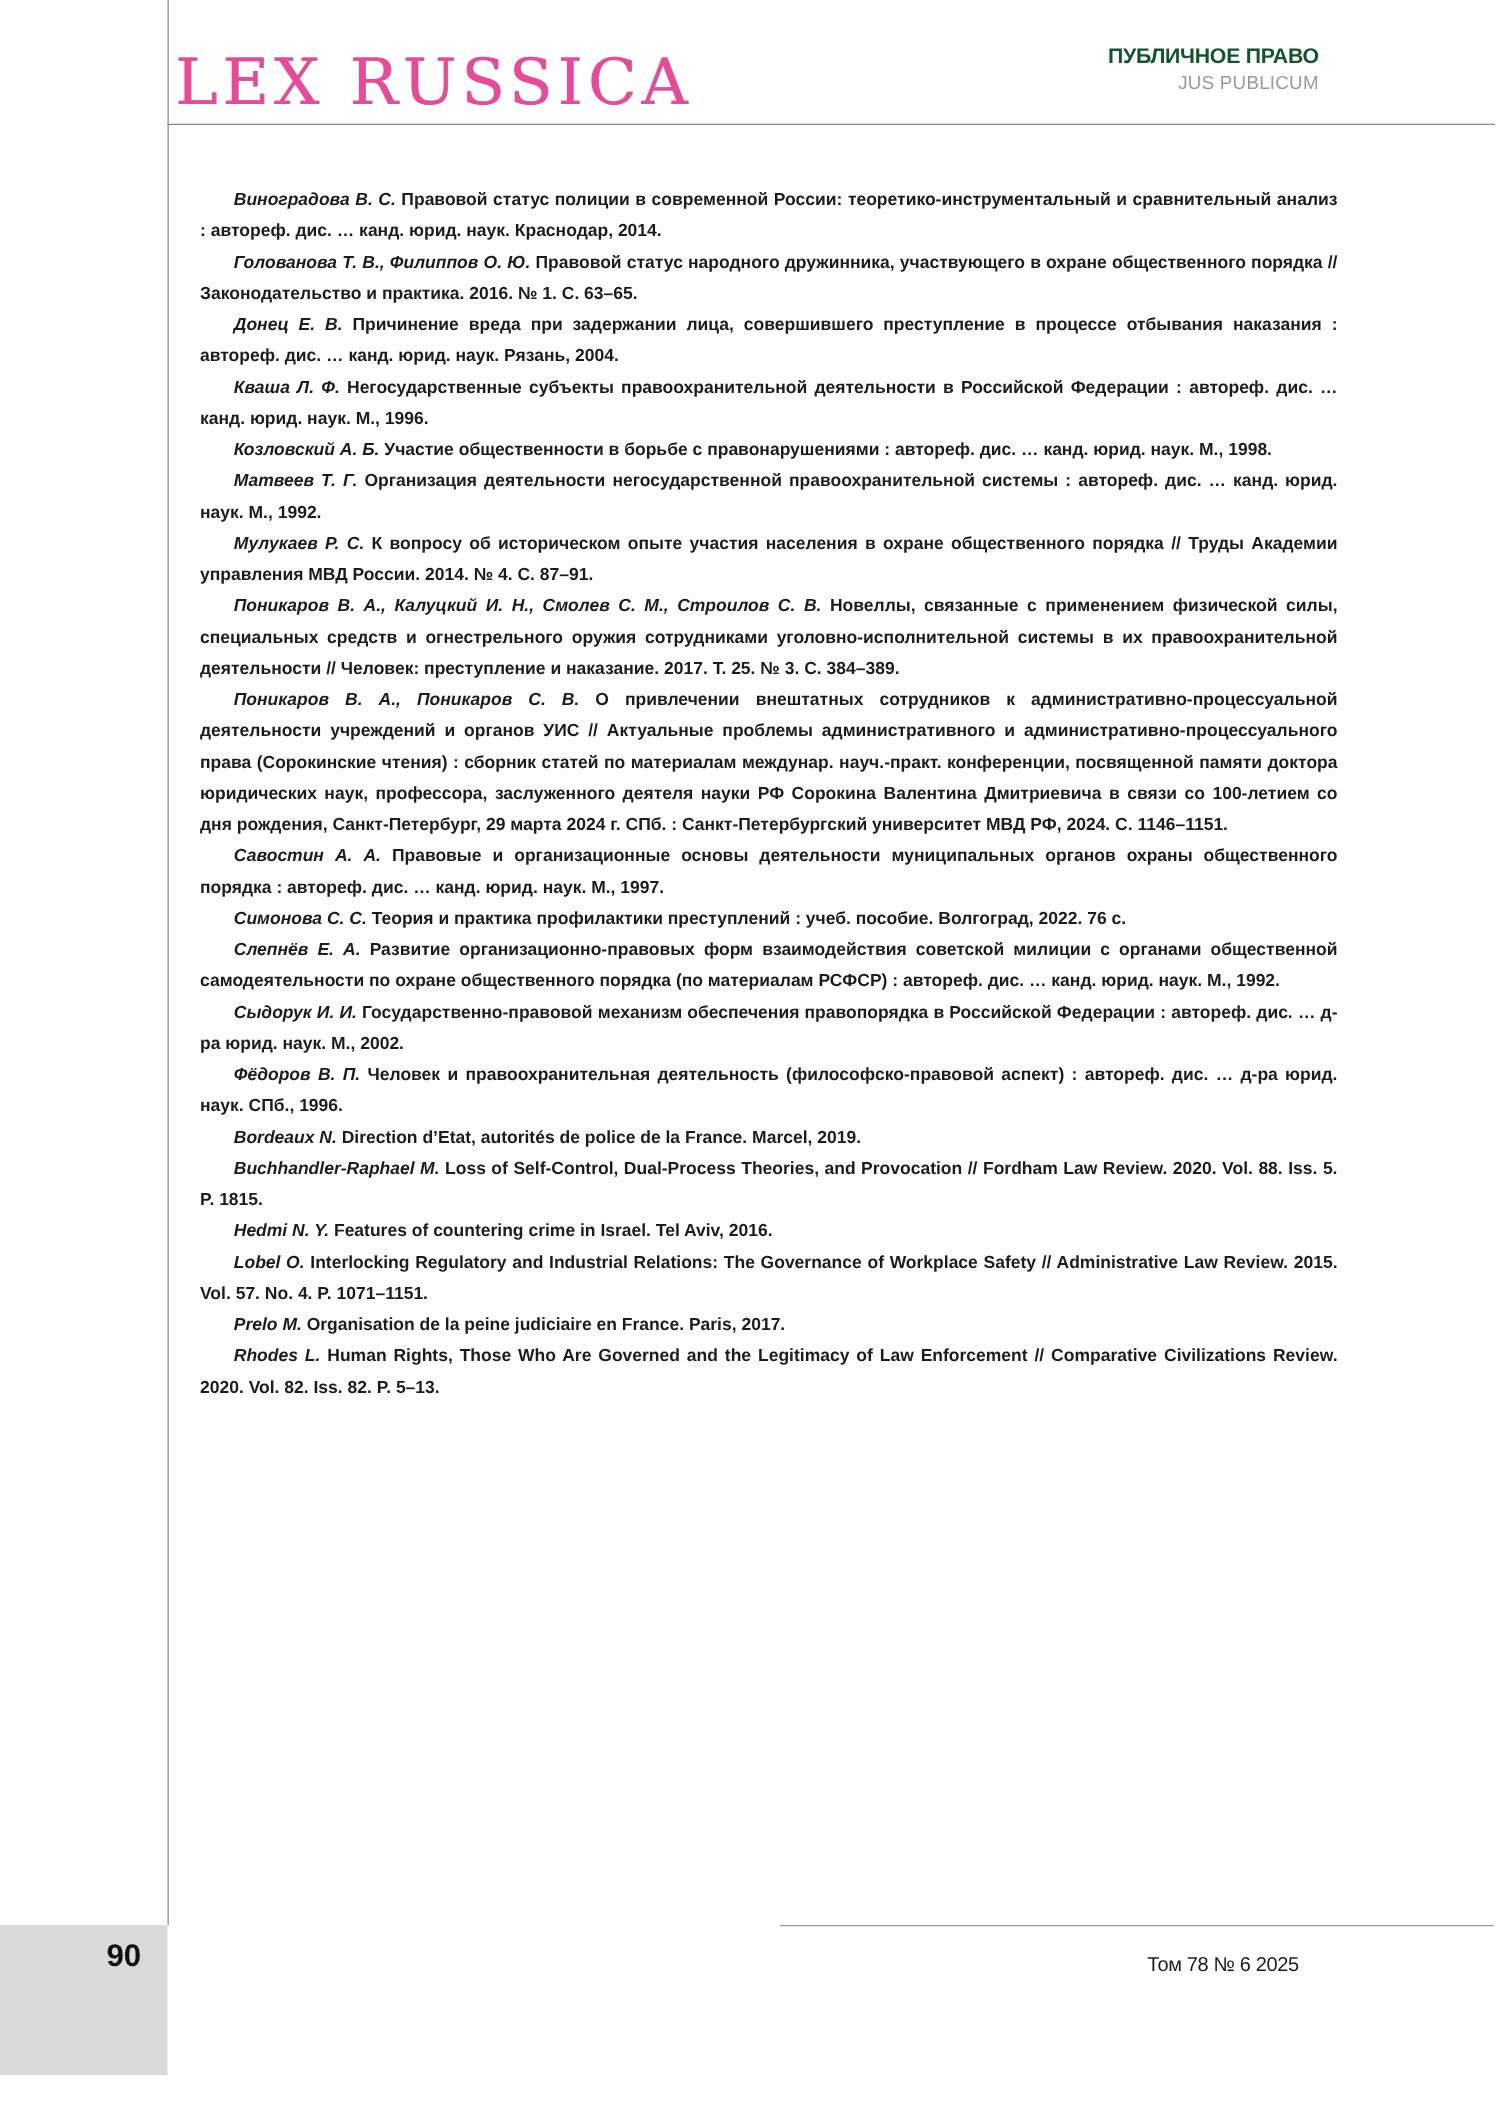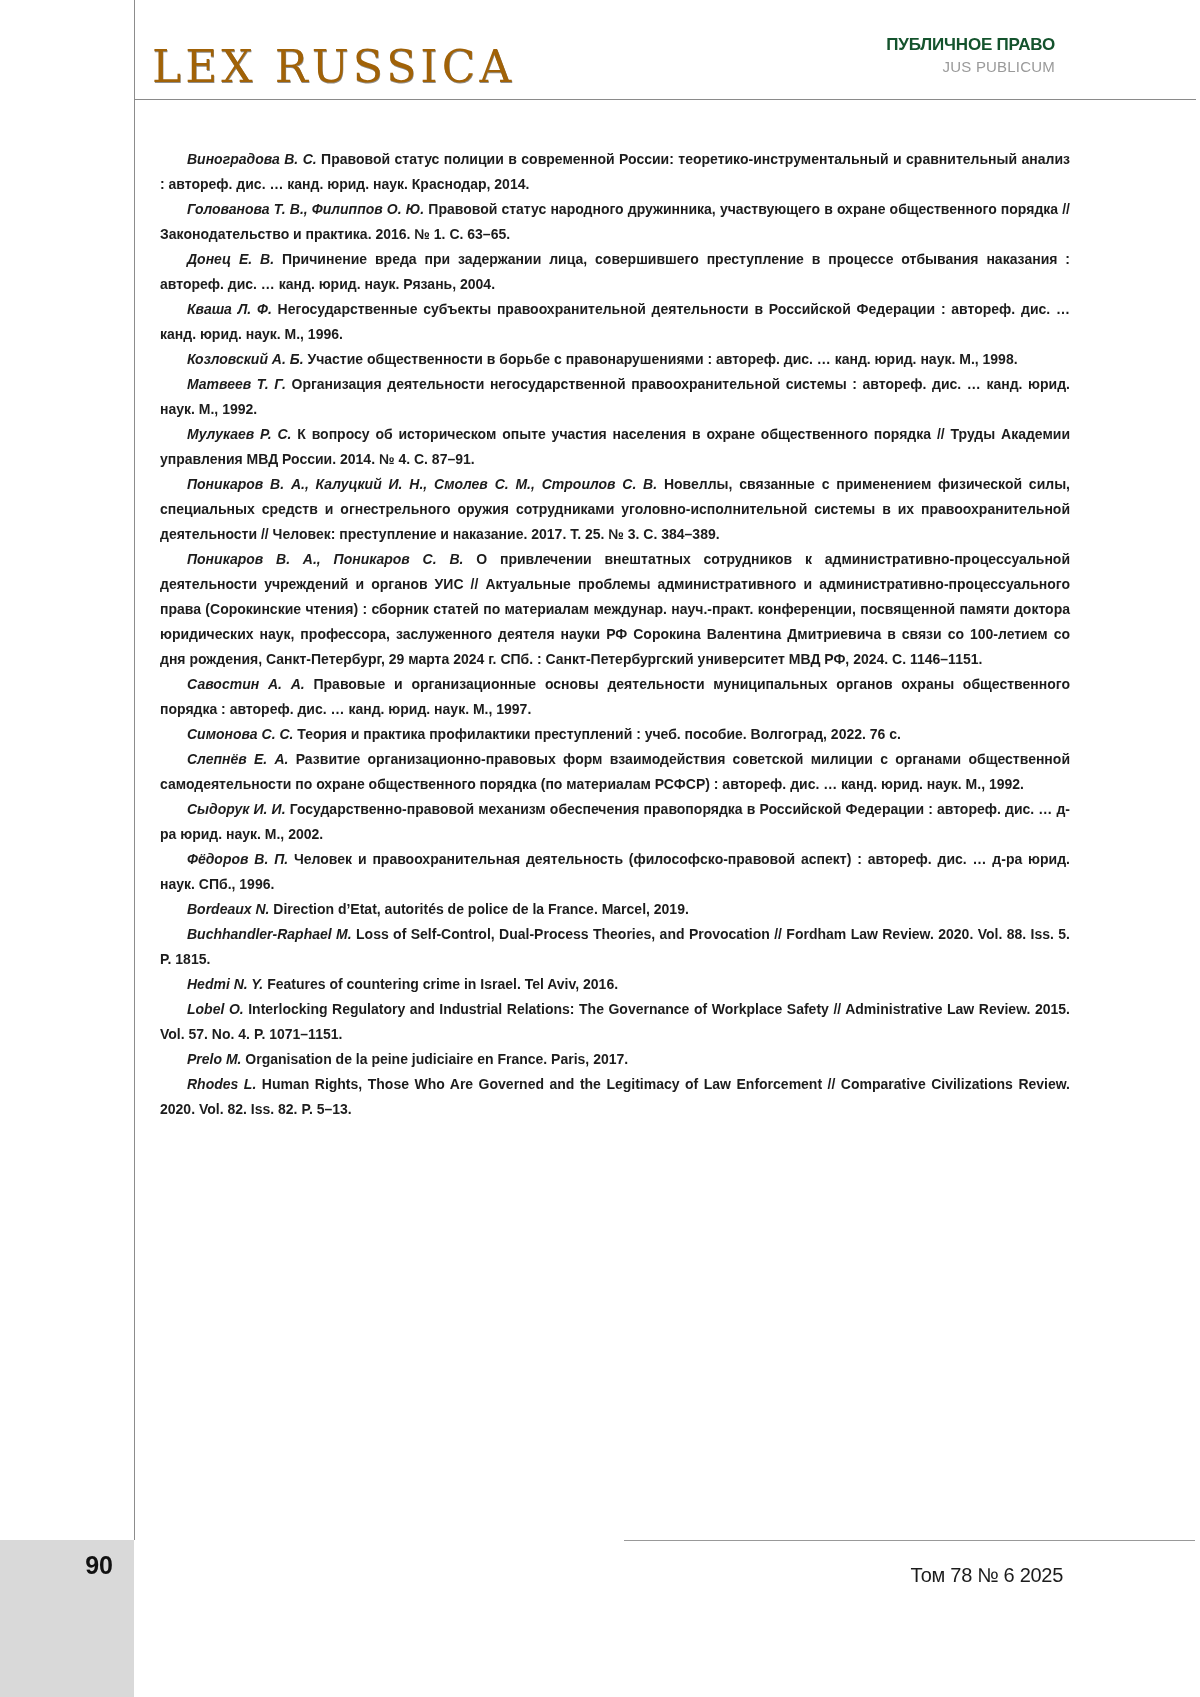--- a/index.html
+++ b/index.html
@@ -15,26 +15,26 @@
   
   .v-rule{
     position:absolute;
     left:134px; top:0;
     width:1px; height:1540px;
     background:#8c8c8c;
   }
   
   .logo{
     position:absolute;
-    left:152px; top:32px;
+    left:140px; top:32px;
     font-family:"DejaVu Serif",serif;
-    font-size:44px;
+    font-size:51px;
     line-height:70px;
     letter-spacing:4px;
-    color:#a16207;
+    color:#ec4899;
     text-shadow:0.5px 0.5px 0 #8f8f8f;
     white-space:nowrap;
   }
   .rubric{
     position:absolute;
     right:145px; top:34px;
     text-align:right;
     line-height:22px;
   }
   .rubric .ru{
@@ -71,29 +71,29 @@
   .refs i{font-style:italic;}
   
   .footer-rule{
     position:absolute;
     left:624px; top:1540px;
     width:571px; height:1px;
     background:#999999;
   }
   .volume-info{
     position:absolute;
-    right:137px; top:1564px;
-    font-size:20px;
+    right:161px; top:1564px;
+    font-size:16px;
     letter-spacing:-0.3px;
     color:#1c1c1c;
   }
   .pagenum-block{
     position:absolute;
     left:0; top:1540px;
-    width:134px; height:157px;
+    width:134px; height:120px;
     background:#d9d9d9;
   }
   .pagenum{
     position:absolute;
     right:21px; top:11px;
     font-size:25px;
     font-weight:bold;
     color:#111111;
   }
 </style>

